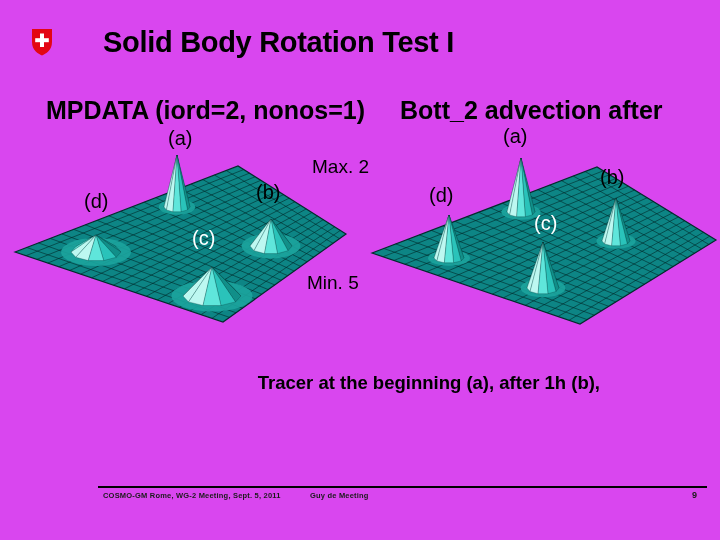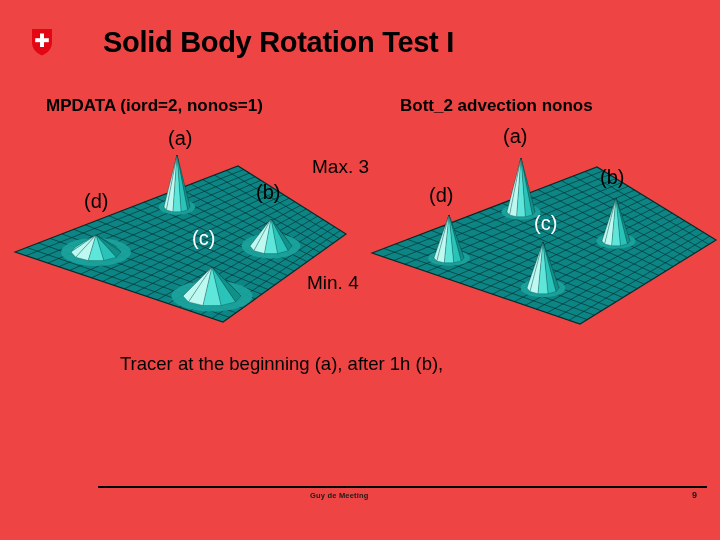--- a/index.html
+++ b/index.html
@@ -1,31 +1,31 @@
 <!DOCTYPE html>
 <html><head>
 <meta charset="utf-8">
 <style>
   html,body{margin:0;padding:0;background:#ffffff;}
   body{width:720px;height:540px;overflow:hidden;
        font-family:"Liberation Sans","DejaVu Sans",sans-serif;}
-  .slide{position:relative;width:720px;height:540px;background:#ef4444;}
+  .slide{position:relative;width:720px;height:540px;background:#d946ef;}
   .logo{position:absolute;left:31px;top:28px;width:22px;height:28px;display:block;}
   .title{position:absolute;left:103px;top:26px;margin:0;font-size:29px;font-weight:bold;
          color:#000000;letter-spacing:-0.3px;white-space:nowrap;}
-  .col-header{position:absolute;top:96px;font-size:17px;font-weight:bold;color:#000000;white-space:nowrap;}
+  .col-header{position:absolute;top:96px;font-size:25px;font-weight:bold;color:#000000;white-space:nowrap;}
   .col-header.left{left:46px;}
   .col-header.right{left:400px;}
   #plots-svg{position:absolute;left:0;top:0;}
   .point-label{position:absolute;font-size:20px;color:#000;white-space:nowrap;line-height:1;}
   .ann{position:absolute;font-size:19px;color:#000;white-space:nowrap;line-height:1;}
   .ann.max{left:312px;top:157px;}
   .ann.min{left:307px;top:273px;}
-  .caption{position:absolute;left:120px;top:350px;width:480px;text-align:left;
-           font-size:18.5px;line-height:27px;color:#000;}
+  .caption{position:absolute;left:120px;top:369px;width:480px;text-align:right;
+           font-size:18.5px;line-height:27px;color:#000;font-weight:bold;}
   .footer-line{position:absolute;left:98px;top:486px;width:609px;height:2px;background:#000;}
   .footer{position:absolute;top:491px;font-size:7.5px;font-weight:bold;color:#1a1a1a;
           letter-spacing:0.2px;white-space:nowrap;}
   .footer.conf{left:103px;}
   .footer.author{left:310px;}
   .footer.page{left:692px;top:490px;font-size:9px;}
 </style>
 </head>
 <body>
 
@@ -33,21 +33,21 @@
 
   <svg class="logo" viewBox="0 0 22 28">
     <path d="M1,1 h20 v13 c0,8.5 -6.2,11.6 -10,13.5 c-3.8,-1.9 -10,-5 -10,-13.5 z" fill="#e30613"></path>
     <rect x="9" y="5.5" width="4" height="13.5" fill="#ffffff"></rect>
     <rect x="4.2" y="10.2" width="13.6" height="4" fill="#ffffff"></rect>
   </svg>
 
   <h1 class="title">Solid Body Rotation Test I</h1>
 
   <div class="col-header left">MPDATA (iord=2, nonos=1)</div>
-  <div class="col-header right">Bott_2 advection nonos</div>
+  <div class="col-header right">Bott_2 advection after</div>
 
   <svg id="plots-svg" width="720" height="540">
       <g>
         <path d="M15,252 L238,166 L346,234 L223,322 Z" fill="#0d8585" stroke="#032c2c" stroke-width="1.2"></path>
         <path d="M26.736842105263158,247.47368421052633 L229.4736842105263,317.36842105263156 M25.94736842105263,255.68421052631578 L243.68421052631578,169.57894736842104 M38.473684210526315,242.94736842105263 L235.94736842105263,312.7368421052632 M36.89473684210526,259.36842105263156 L249.3684210526316,173.1578947368421 M50.21052631578947,238.42105263157896 L242.42105263157896,308.10526315789474 M47.84210526315789,263.05263157894734 L255.05263157894737,176.73684210526315 M61.94736842105263,233.89473684210526 L248.89473684210526,303.4736842105263 M58.78947368421052,266.7368421052632 L260.7368421052632,180.31578947368422 M73.68421052631578,229.3684210526316 L255.36842105263156,298.8421052631579 M69.73684210526315,270.42105263157896 L266.42105263157896,183.89473684210526 M85.42105263157895,224.8421052631579 L261.8421052631579,294.2105263157895 M80.68421052631578,274.10526315789474 L272.10526315789474,187.4736842105263 M97.1578947368421,220.31578947368422 L268.3157894736842,289.57894736842104 M91.63157894736841,277.7894736842105 L277.7894736842105,191.05263157894737 M108.89473684210526,215.78947368421052 L274.7894736842105,284.9473684210526 M102.57894736842104,281.4736842105263 L283.4736842105263,194.6315789473684 M120.63157894736841,211.26315789473685 L281.2631578947368,280.3157894736842 M113.52631578947368,285.1578947368421 L289.1578947368421,198.21052631578948 M132.36842105263156,206.73684210526315 L287.7368421052631,275.6842105263158 M124.47368421052632,288.8421052631579 L294.8421052631579,201.78947368421052 M144.10526315789474,202.21052631578948 L294.2105263157895,271.0526315789474 M135.42105263157896,292.5263157894737 L300.5263157894737,205.3684210526316 M155.8421052631579,197.68421052631578 L300.6842105263158,266.42105263157896 M146.36842105263156,296.2105263157895 L306.2105263157895,208.94736842105263 M167.57894736842107,193.1578947368421 L307.1578947368421,261.7894736842105 M157.31578947368422,299.89473684210526 L311.89473684210526,212.5263157894737 M179.3157894736842,188.63157894736844 L313.63157894736844,257.1578947368421 M168.26315789473682,303.57894736842104 L317.57894736842104,216.10526315789474 M191.05263157894737,184.10526315789474 L320.10526315789474,252.5263157894737 M179.21052631578948,307.2631578947368 L323.2631578947369,219.68421052631578 M202.78947368421052,179.57894736842104 L326.57894736842104,247.89473684210526 M190.15789473684208,310.9473684210526 L328.9473684210526,223.26315789473682 M214.5263157894737,175.05263157894737 L333.0526315789474,243.26315789473682 M201.10526315789474,314.63157894736844 L334.63157894736844,226.8421052631579 M226.26315789473682,170.5263157894737 L339.52631578947364,238.63157894736844 M212.05263157894737,318.3157894736842 L340.3157894736842,230.42105263157896 " fill="none" stroke="rgba(2,40,40,0.9)" stroke-width="0.65"></path>
         <ellipse cx="177" cy="207" rx="18.2" ry="7.75" fill="#1ca49d" opacity="0.9"></ellipse>
         <polygon points="177,155 172.98277907312567,202.24471741852423 181.0172209268743,202.24471741852423" fill="#118f89" stroke="rgba(2,50,50,0.45)" stroke-width="0.6"></polygon>
         <polygon points="177,155 166.48277907312567,204.06107373853763 172.98277907312567,202.24471741852423" fill="#5fe6db" stroke="rgba(2,50,50,0.45)" stroke-width="0.6"></polygon>
         <polygon points="177,155 181.0172209268743,202.24471741852423 187.5172209268743,204.06107373853763" fill="#118f89" stroke="rgba(2,50,50,0.45)" stroke-width="0.6"></polygon>
         <polygon points="177,155 164,207 166.48277907312567,204.06107373853763" fill="#5fe6db" stroke="rgba(2,50,50,0.45)" stroke-width="0.6"></polygon>
@@ -134,28 +134,29 @@
         <polygon points="543,242 527,288 530.0557280900008,284.47328848624517" fill="#5fe6db" stroke="rgba(2,50,50,0.45)" stroke-width="0.6"></polygon>
         <polygon points="543,242 555.9442719099992,284.47328848624517 559,288" fill="#118f89" stroke="rgba(2,50,50,0.45)" stroke-width="0.6"></polygon>
         <polygon points="543,242 559,288 555.9442719099992,291.52671151375483" fill="#118f89" stroke="rgba(2,50,50,0.45)" stroke-width="0.6"></polygon>
         <polygon points="543,242 530.0557280900008,291.52671151375483 527,288" fill="#bdf8f1" stroke="rgba(2,50,50,0.45)" stroke-width="0.6"></polygon>
         <polygon points="543,242 555.9442719099992,291.52671151375483 547.9442719099992,293.7063390977709" fill="#2ac3ba" stroke="rgba(2,50,50,0.45)" stroke-width="0.6"></polygon>
         <polygon points="543,242 538.0557280900008,293.7063390977709 530.0557280900008,291.52671151375483" fill="#bdf8f1" stroke="rgba(2,50,50,0.45)" stroke-width="0.6"></polygon>
         <polygon points="543,242 547.9442719099992,293.7063390977709 538.0557280900008,293.7063390977709" fill="#5fe6db" stroke="rgba(2,50,50,0.45)" stroke-width="0.6"></polygon>
       </g>
     </svg>
 
-  <div class="ann max">Max. 3</div>
-  <div class="ann min">Min. 4</div>
+  <div class="ann max">Max. 2</div>
+  <div class="ann min">Min. 5</div>
 
   <div class="caption">
     <div>Tracer at the beginning (a), after 1h (b),</div>
   </div>
 
   <div class="footer-line"></div>
+  <div class="footer conf">COSMO-GM Rome, WG-2 Meeting, Sept. 5, 2011</div>
   <div class="footer author">Guy de Meeting</div>
   <div class="footer page">9</div>
 
 <div class="point-label" style="left: 168px; top: 128px; color: rgb(0, 0, 0);">(a)</div>
     <div class="point-label" style="left: 256px; top: 182px; color: rgb(0, 0, 0);">(b)</div>
     <div class="point-label" style="left: 84px; top: 191px; color: rgb(0, 0, 0);">(d)</div>
     <div class="point-label" style="left: 192px; top: 228px; color: rgb(255, 255, 255);">(c)</div>
     <div class="point-label" style="left: 503px; top: 126px; color: rgb(0, 0, 0);">(a)</div>
     <div class="point-label" style="left: 600px; top: 167px; color: rgb(0, 0, 0);">(b)</div>
     <div class="point-label" style="left: 429px; top: 185px; color: rgb(0, 0, 0);">(d)</div>

